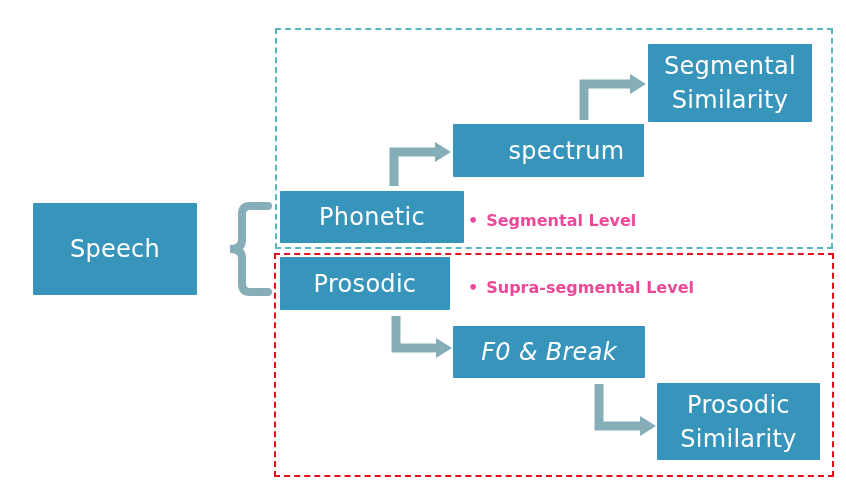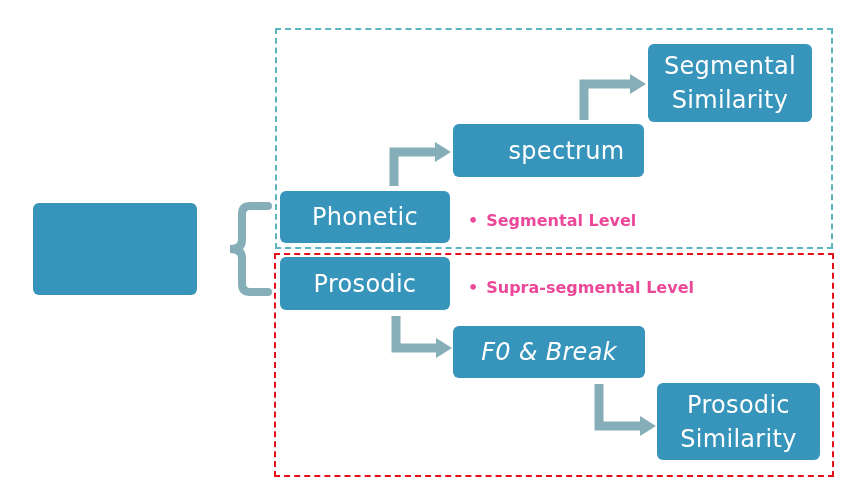--- a/index.html
+++ b/index.html
@@ -1,17 +1,17 @@
 <!DOCTYPE html>
 <html><head>
 <meta charset="utf-8">
 <style>
   html, body { margin:0; padding:0; background:#ffffff; }
   body { width:846px; height:494px; position:relative; overflow:hidden; font-family:"DejaVu Sans", sans-serif; }
-  .box { position:absolute; background:#3794bb; color:#ffffff; border-radius:6px; display:flex; align-items:center; justify-content:center; text-align:center; font-size:24px; line-height:34px; letter-spacing:0.3px; box-sizing:border-box; }
+  .box { position:absolute; background:#3794bb; color:#ffffff; border-radius:1px; display:flex; align-items:center; justify-content:center; text-align:center; font-size:24px; line-height:34px; letter-spacing:0.3px; box-sizing:border-box; }
   .dash { position:absolute; box-sizing:border-box; }
   .dash-teal { border:2px dashed #5bb5bd; }
   .dash-red { border:2px dashed #e3101a; }
   .bullet { position:absolute; font-family:"DejaVu Sans", sans-serif; font-weight:bold; font-size:16px; color:#ec4899; white-space:nowrap; }
   .bullet .dot { margin-right:8px; }
   svg.overlay { position:absolute; left:0; top:0; }
 </style>
 </head>
 <body>
 
@@ -38,24 +38,25 @@
   </g>
 
   <g>
     <path d="M599,384 L599,426 L640,426" fill="none" stroke="#86aeb8" stroke-width="9"></path>
     <polygon points="640,416 656,426 640,436" fill="#86aeb8"></polygon>
   </g>
 </svg>
 
 <div class="box" style="left:33px; top:203px; width:164px; height:92px;">
   <div>
+    <div>Speech</div>
   </div>
 </div>
 
-<div class="box" style="left:280px; top:191px; width:170px; height:52px;">
+<div class="box" style="left:280px; top:191px; width:184px; height:52px;">
   <span>Phonetic</span>
 </div>
 <div class="bullet" style="left:468px; top:211px;">
   <span class="dot">•</span><span>Segmental Level</span>
 </div>
 <div class="box" style="left:453px; top:124px; width:191px; height:53px;padding-left:36px;">
   <span>spectrum</span>
 </div>
 <div class="box" style="left:648px; top:44px; width:164px; height:78px;">
   <div>

